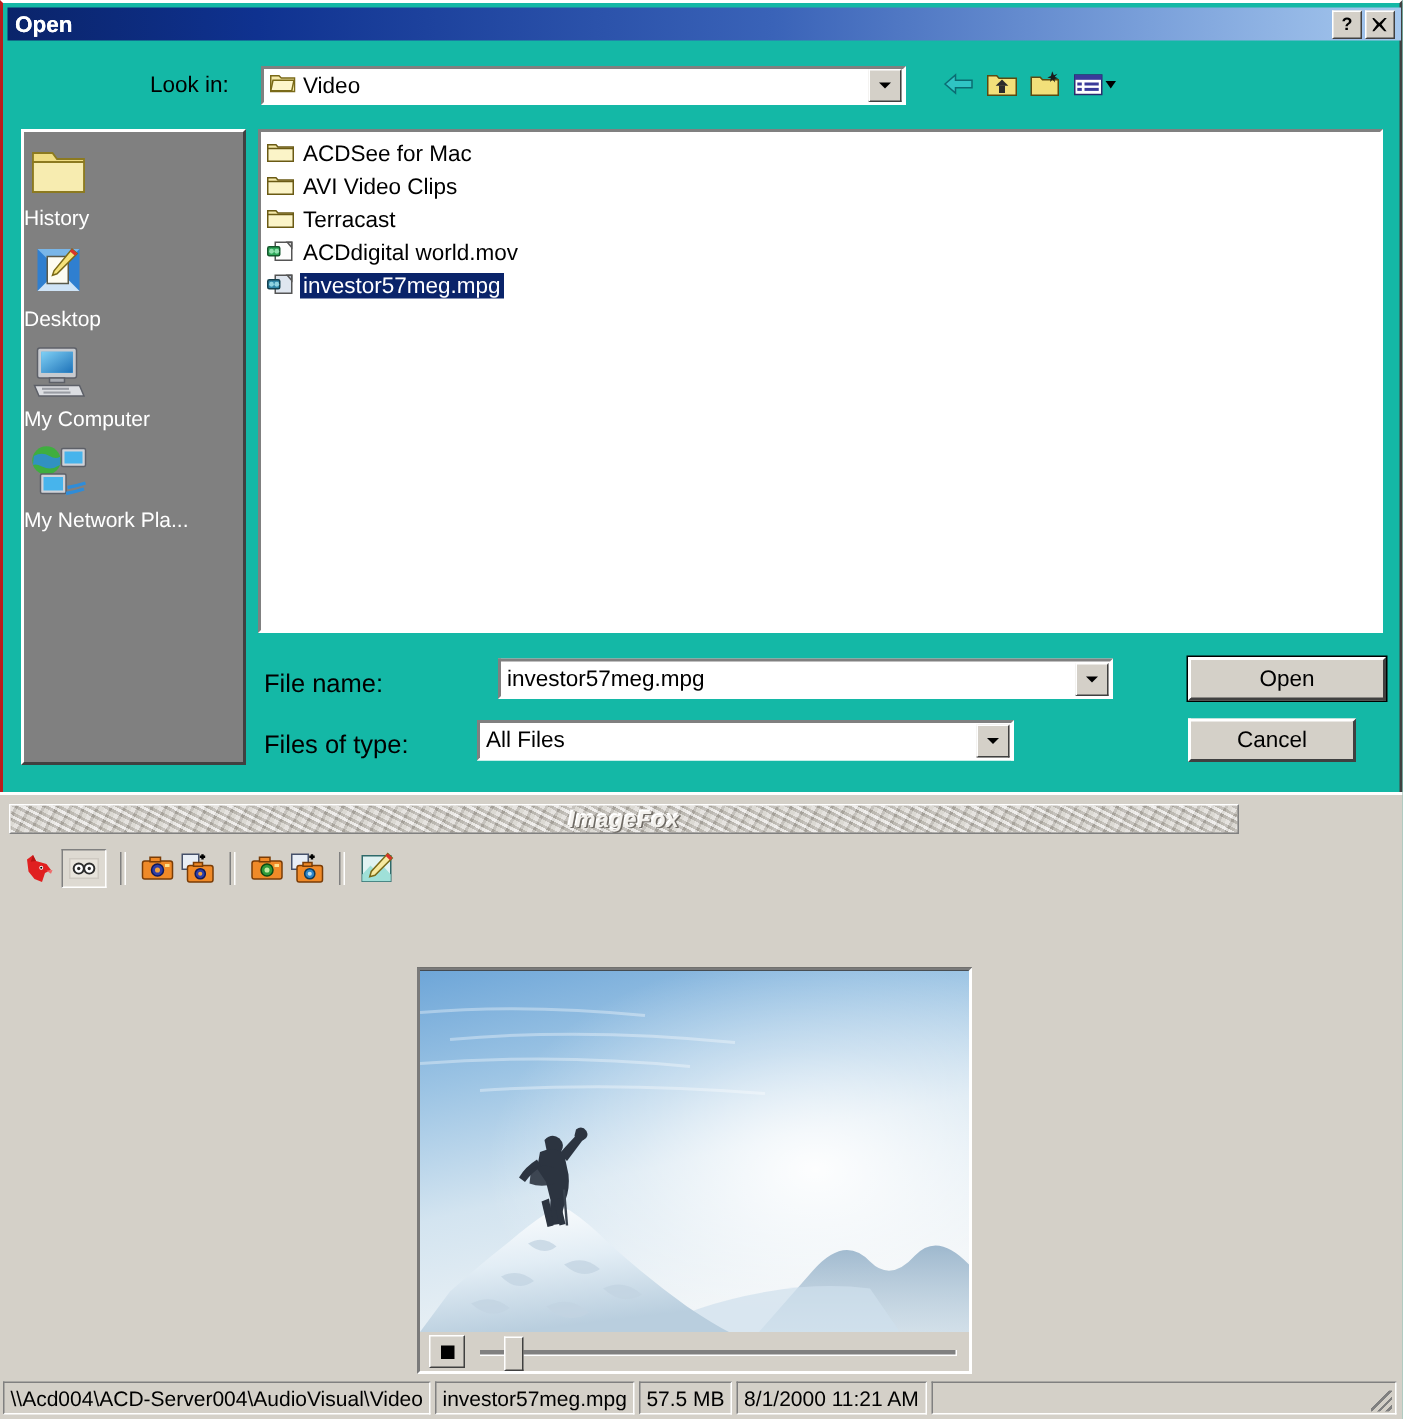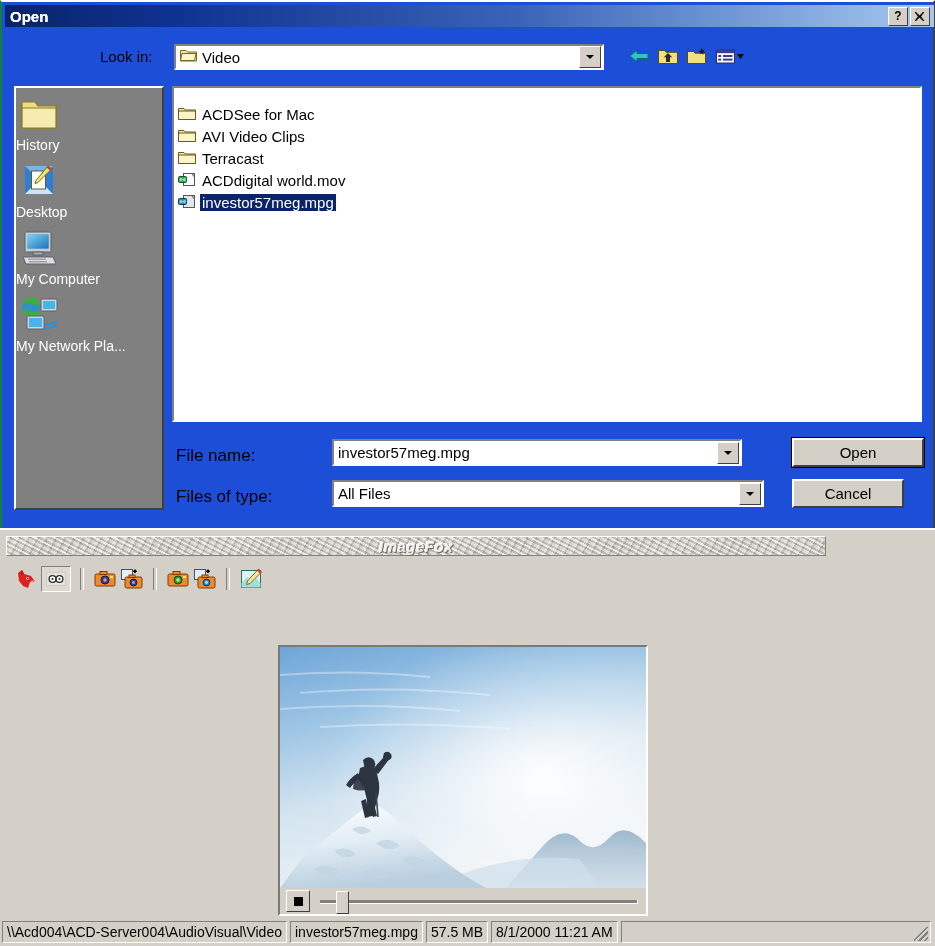--- a/index.html
+++ b/index.html
@@ -7,23 +7,23 @@
     width: 935px; height: 946px;
     overflow: hidden;
     background: #d4d0c8;
     font-family: "Liberation Sans", sans-serif;
   }
   .app { position: relative; width: 935px; height: 946px; }
 
   
   .dialog {
     position: absolute; left: 0; top: 0; width: 935px; height: 528px;
-    background: #1d4ed8;
+    background: #14b8a6;
     border-top: 2px solid #ffffff;
-    border-left: 2px solid #15803d;
+    border-left: 2px solid #b91c1c;
     border-right: 2px solid #404040;
     box-sizing: border-box;
   }
   .titlebar {
     position: absolute; left: 3px; top: 3px; width: 929px; height: 22px;
     background: linear-gradient(to right, #0a246a 0%, #0f3290 18%, #3a63b8 55%, #7aa0da 82%, #a6c8ee 100%);
     display: flex; align-items: center;
   }
   .titlebar-text {
     color: #ffffff; font-size: 15px; font-weight: bold;
@@ -90,21 +90,21 @@
   }
   .place-icon { width: 46px; height: 42px; position: relative; }
 
   
   .filelist {
     position: absolute; left: 170px; top: 84px; width: 750px; height: 336px;
     background: #ffffff;
     border-top: 2px solid #808080; border-left: 2px solid #808080;
     border-right: 2px solid #ffffff; border-bottom: 2px solid #ffffff;
     box-sizing: border-box;
-    padding: 15px 2px;
+    padding: 3px 2px;
     overflow: hidden;
   }
   .file-row {
     display: flex; align-items: center; height: 22px;
     padding-left: 2px; width: max-content;
   }
   .file-name {
     font-size: 15px; color: #000; margin-left: 4px; white-space: nowrap;
     padding: 0 2px;
   }
@@ -420,21 +420,21 @@
 
     <span class="form-label" style="left:174px; top:444px;">File name:</span>
     <div class="txtfield" style="left:330px; top:437px; width:410px; height:27px;">
       <span class="val">investor57meg.mpg</span>
       <span class="combo-arrow-box">
           <span class="arrow-down"></span>
         </span>
     </div>
 
     <span class="form-label" style="left:174px; top:485px;">Files of type:</span>
-    <div class="txtfield" style="left:330px; top:478px; width:432px; height:27px;">
+    <div class="txtfield" style="left:316px; top:478px; width:358px; height:27px;">
       <span class="val">All Files</span>
       <span class="combo-arrow-box">
           <span class="arrow-down"></span>
         </span>
     </div>
 
     <div class="dlg-btn default" style="left:790px; top:436px; width:132px; height:29px;">Open</div>
     <div class="dlg-btn" style="left:790px; top:477px; width:112px; height:29px;">Cancel</div>
   </div>
 

